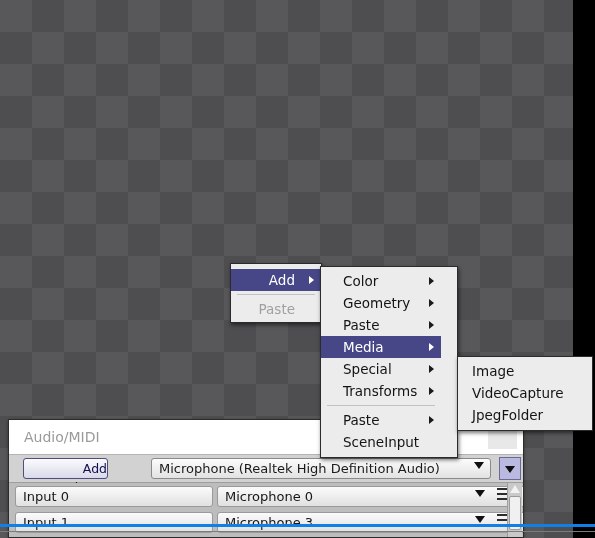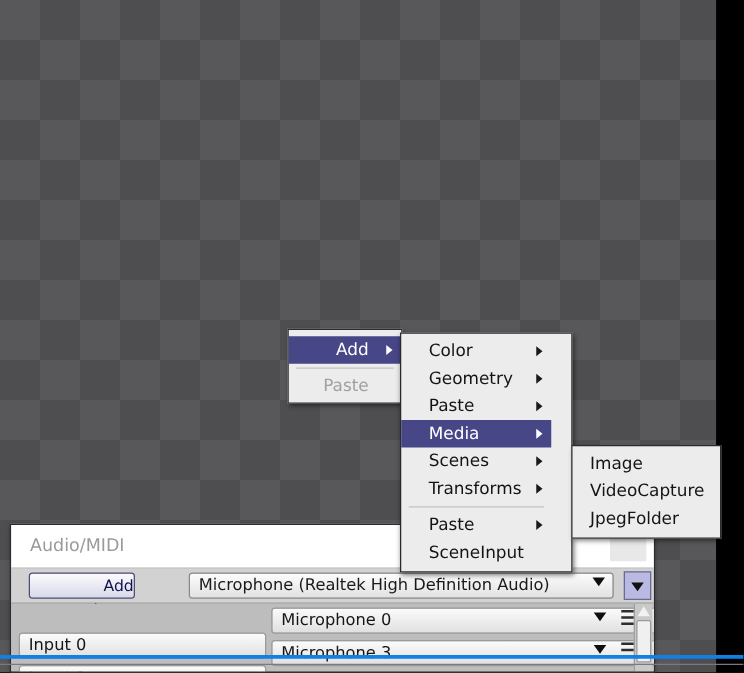--- a/index.html
+++ b/index.html
@@ -105,21 +105,21 @@
     top: 266px;
     width: 138px;
     padding: 3px 16px 4px 0;
   }
   #menu-add .mi { padding-left: 22px; height: 22px; line-height: 22px; }
 
   
   #menu-media {
     left: 457px;
     top: 356px;
-    width: 120px;
+    width: 136px;
     padding: 3px 0 4px 0;
   }
   #menu-media .mi { padding-left: 14px; height: 22px; line-height: 22px; }
 
   
   #audio-panel {
     position: absolute;
     left: 8px;
     top: 419px;
     width: 516px;
@@ -243,21 +243,21 @@
     background: linear-gradient(#fbfbfb, #e0e0e0);
     border: 1px solid #9a9a9a;
     border-radius: 3px;
     box-sizing: border-box;
     font-size: 13px;
     color: #161616;
     padding-left: 7px;
     white-space: nowrap;
     overflow: hidden;
   }
-  .cell-name { left: 6px; width: 198px; margin-top: 20px; }
+  .cell-name { left: 6px; width: 198px; }
   .cell-device { left: 208px; width: 320px; }
 
   .hamburger {
     position: absolute;
     left: 488px;
     top: 5px;
     width: 17px;
     height: 16px;
   }
   .hamburger i {
@@ -402,21 +402,21 @@
     </div>
     <div class="mi">
       <span>Paste</span>
       <span class="arrow"></span>
     </div>
     <div class="mi highlight">
       <span>Media</span>
       <span class="arrow"></span>
     </div>
     <div class="mi">
-      <span>Scenes</span>
+      <span>Special</span>
       <span class="arrow"></span>
     </div>
     <div class="mi">
       <span>Transforms</span>
       <span class="arrow"></span>
     </div>
     <div class="sep"></div>
     <div class="mi">
       <span>Paste</span>
       <span class="arrow"></span>

